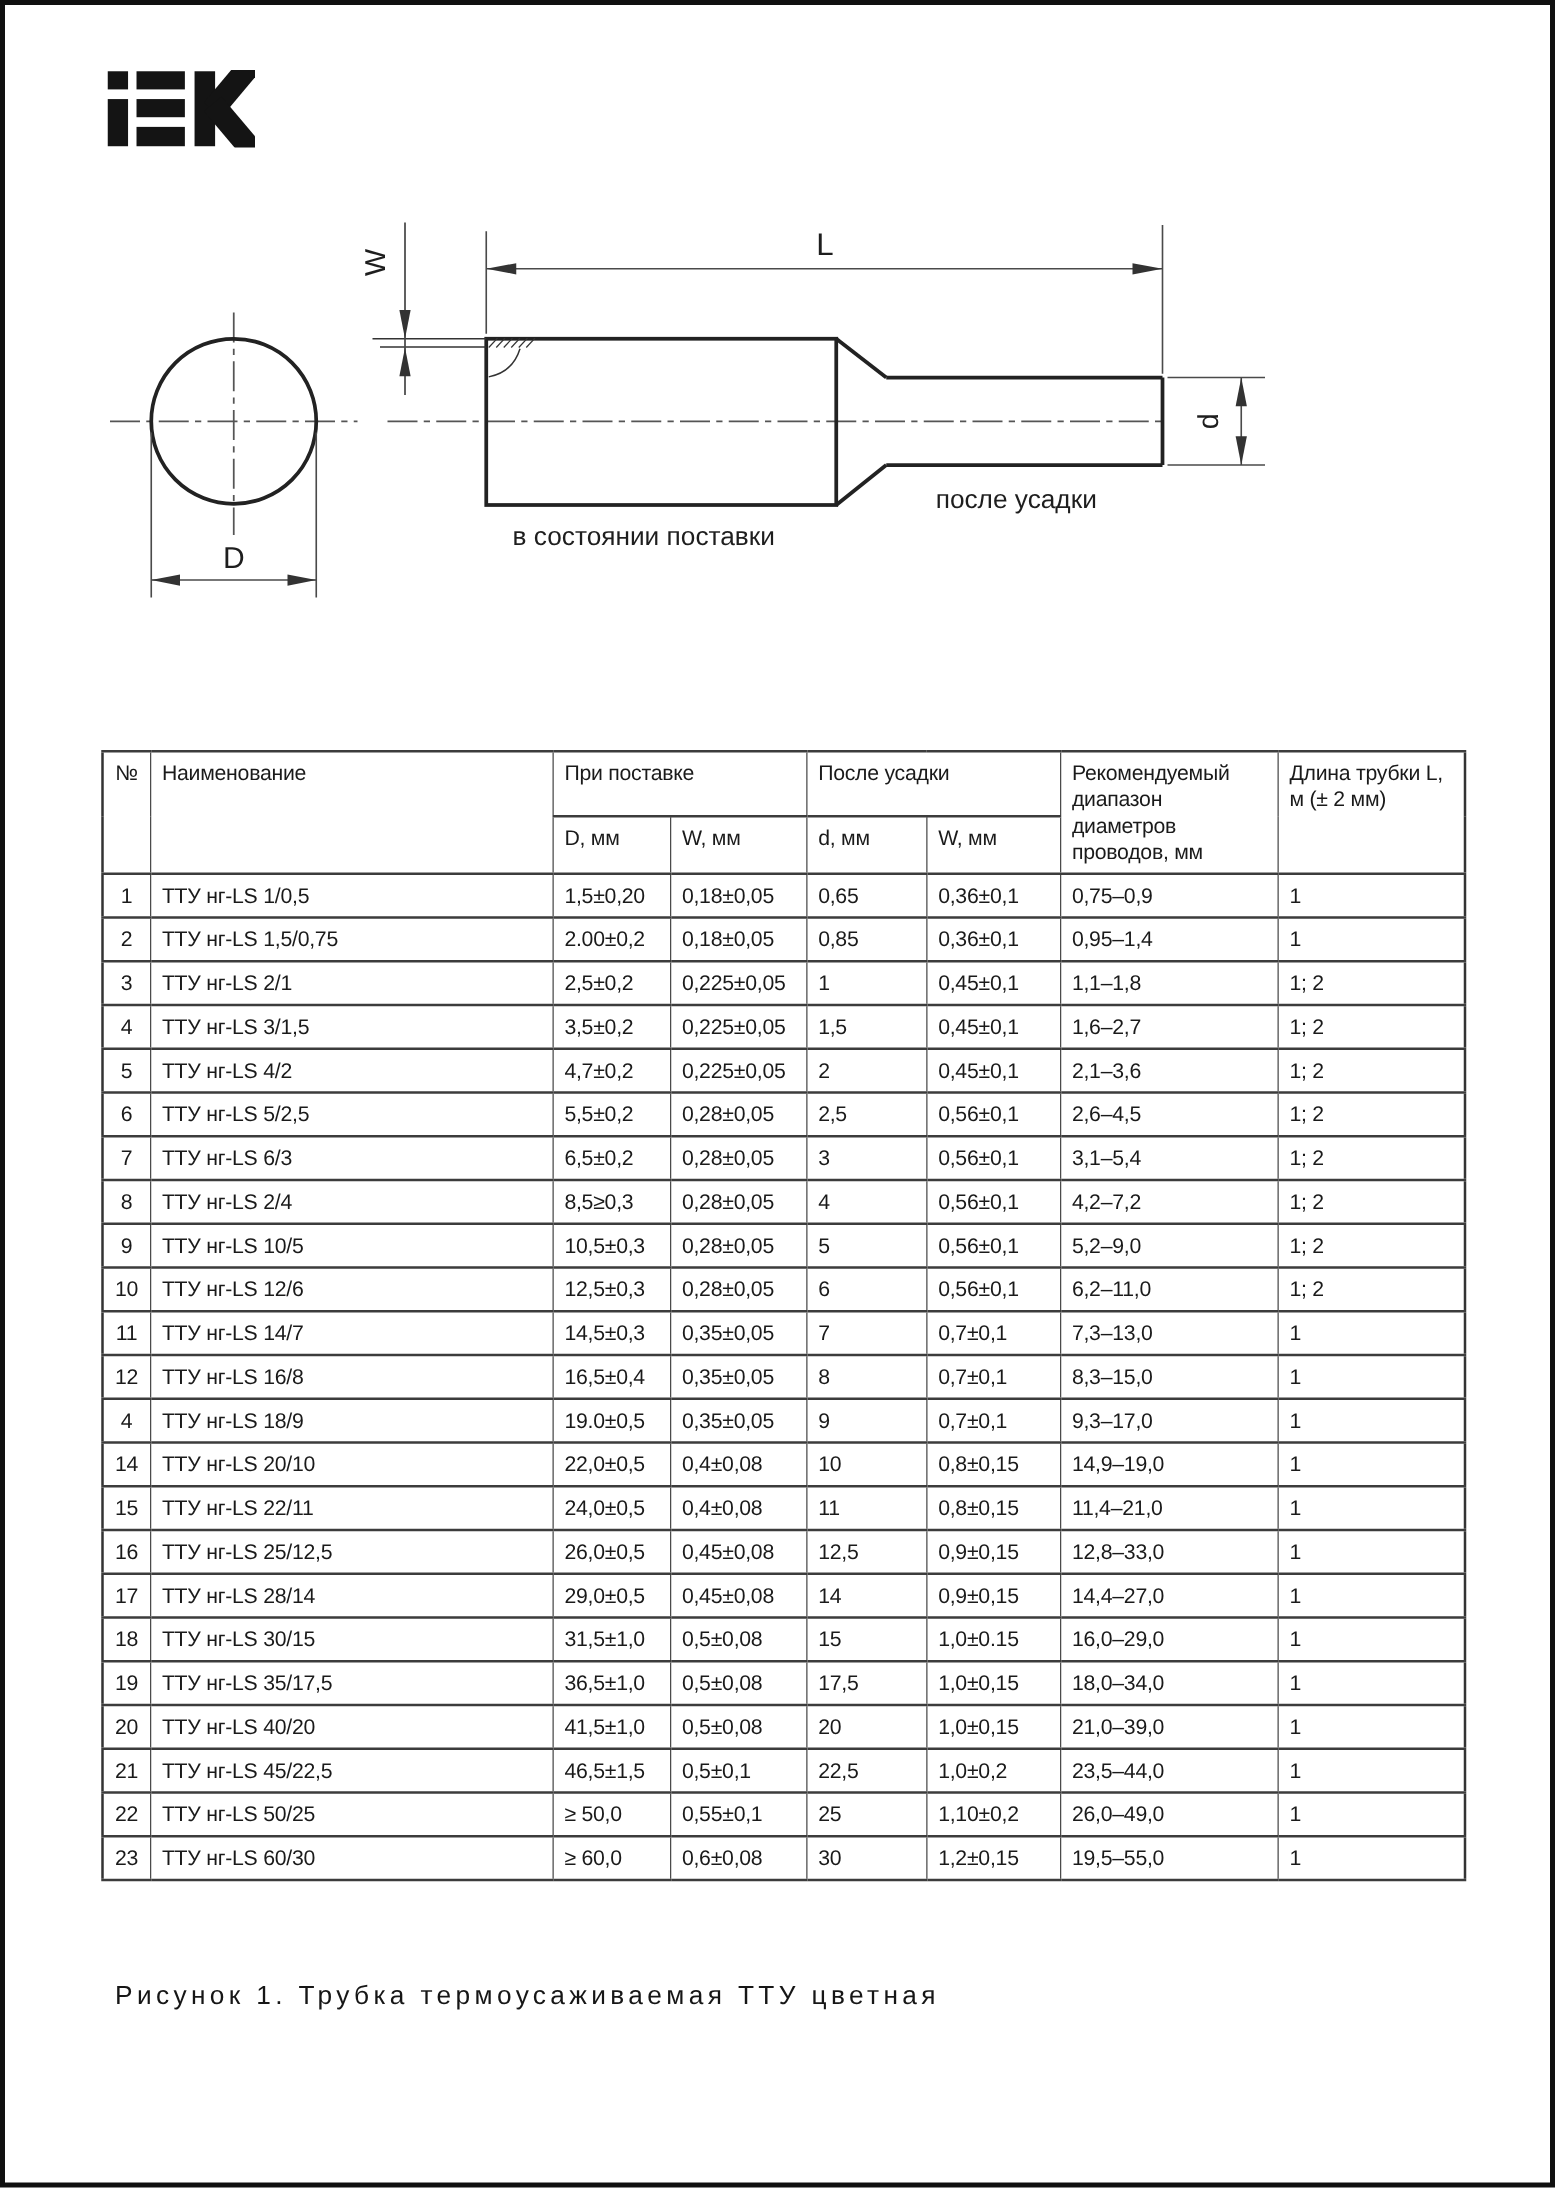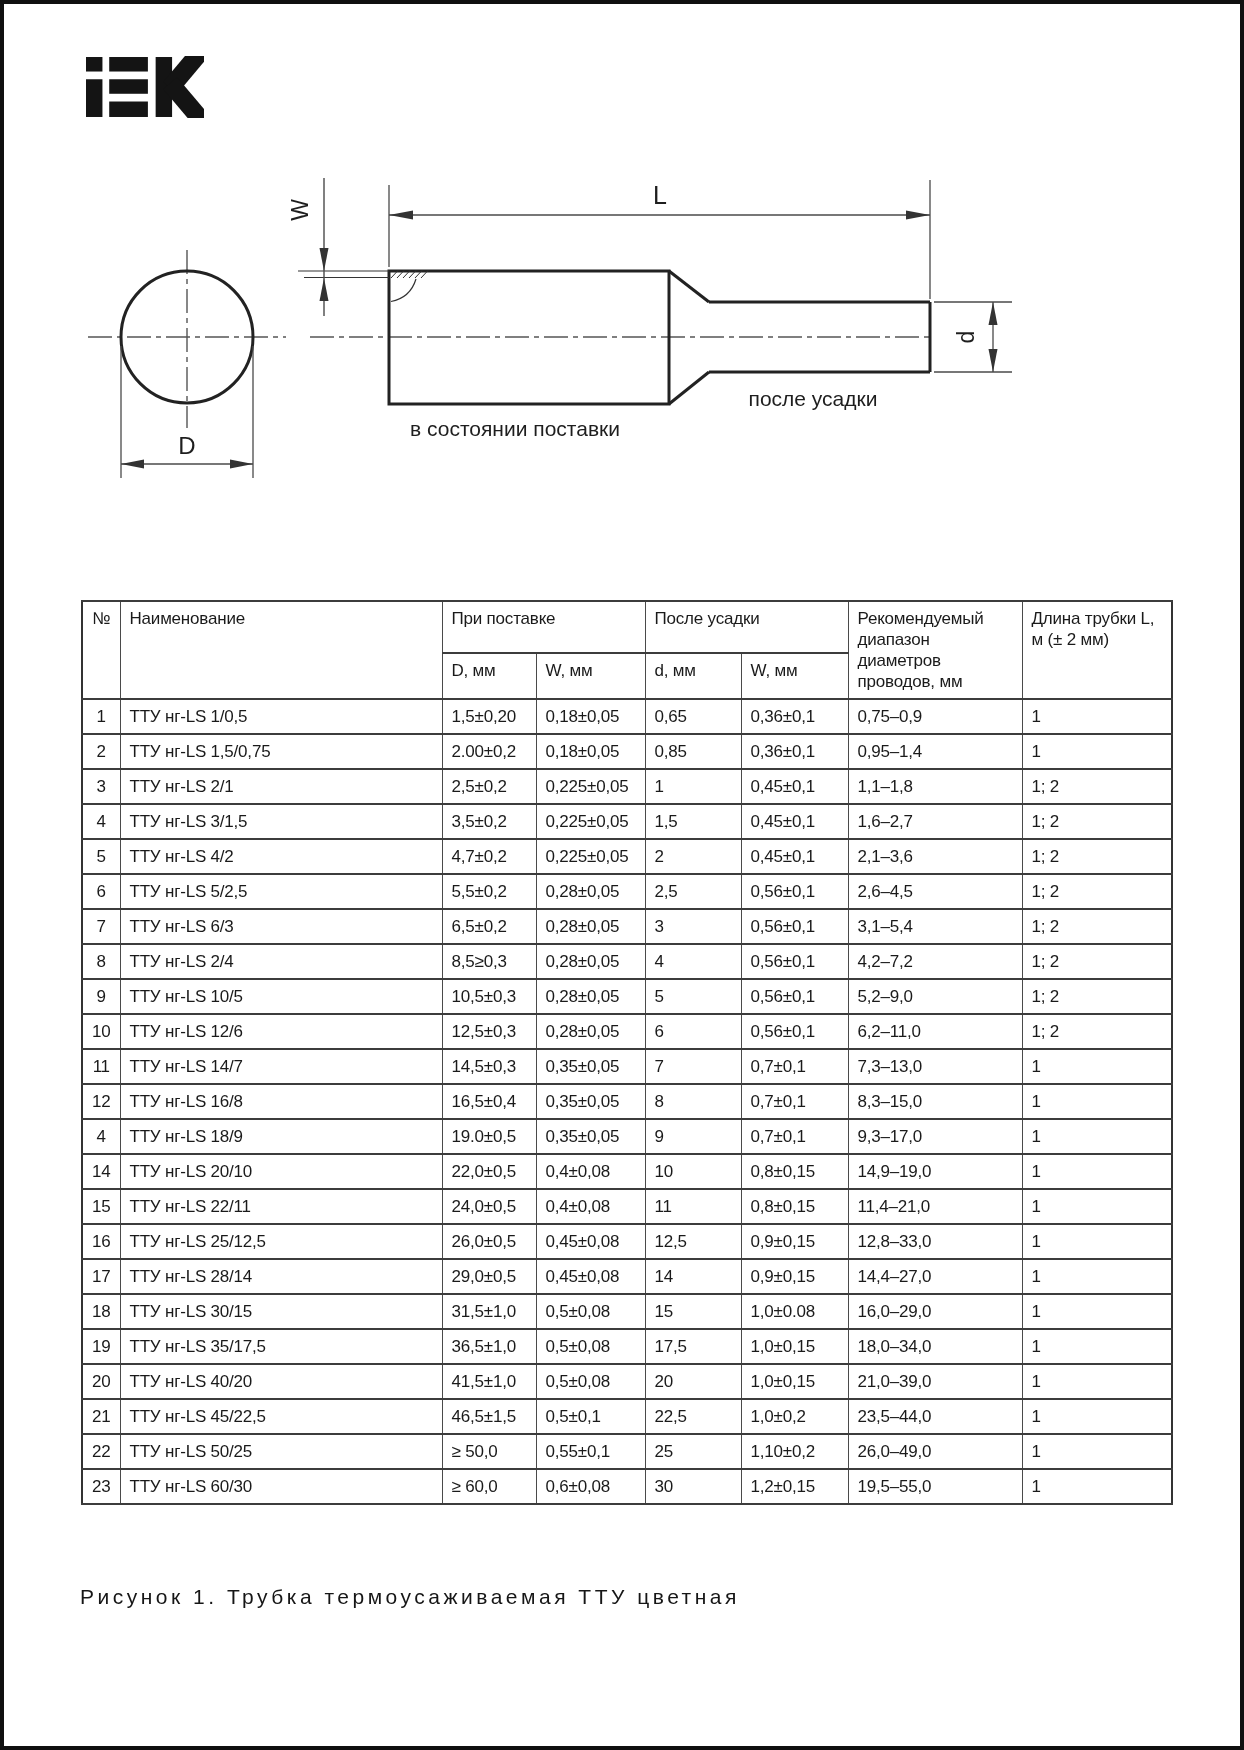--- a/index.html
+++ b/index.html
@@ -27,21 +27,21 @@
     overflow:hidden;white-space:normal;
   }
   table.spec{border:2px solid #333;}
   table.spec thead th{vertical-align:top;line-height:21px;}
   table.spec thead tr.h1 th{height:40px;}
   table.spec thead tr.h2 th{height:34px;margin-top:44px;}
   table.spec tbody td{height:29px;vertical-align:middle;padding-top:2px;padding-bottom:2px;}
   table.spec .num{text-align:center;padding-left:2px;padding-right:2px;}
 
   .caption{
-    position:absolute;left:80px;top:1585px;
+    position:absolute;left:92px;top:1585px;
     font-size:21px;letter-spacing:3.5px;color:#161616;white-space:nowrap;
   }
 </style>
 </head>
 <body>
 
 <div class="page-frame"></div>
 
 <div class="logo">
   <svg width="118" height="62" viewBox="0 0 122 62">
@@ -328,21 +328,21 @@
         <td>0,9±0,15</td>
         <td>14,4–27,0</td>
         <td>1</td>
       </tr>
       <tr>
         <td class="num">18</td>
         <td>ТТУ нг-LS 30/15</td>
         <td>31,5±1,0</td>
         <td>0,5±0,08</td>
         <td>15</td>
-        <td>1,0±0.08</td>
+        <td>1,0±0.15</td>
         <td>16,0–29,0</td>
         <td>1</td>
       </tr>
       <tr>
         <td class="num">19</td>
         <td>ТТУ нг-LS 35/17,5</td>
         <td>36,5±1,0</td>
         <td>0,5±0,08</td>
         <td>17,5</td>
         <td>1,0±0,15</td>

